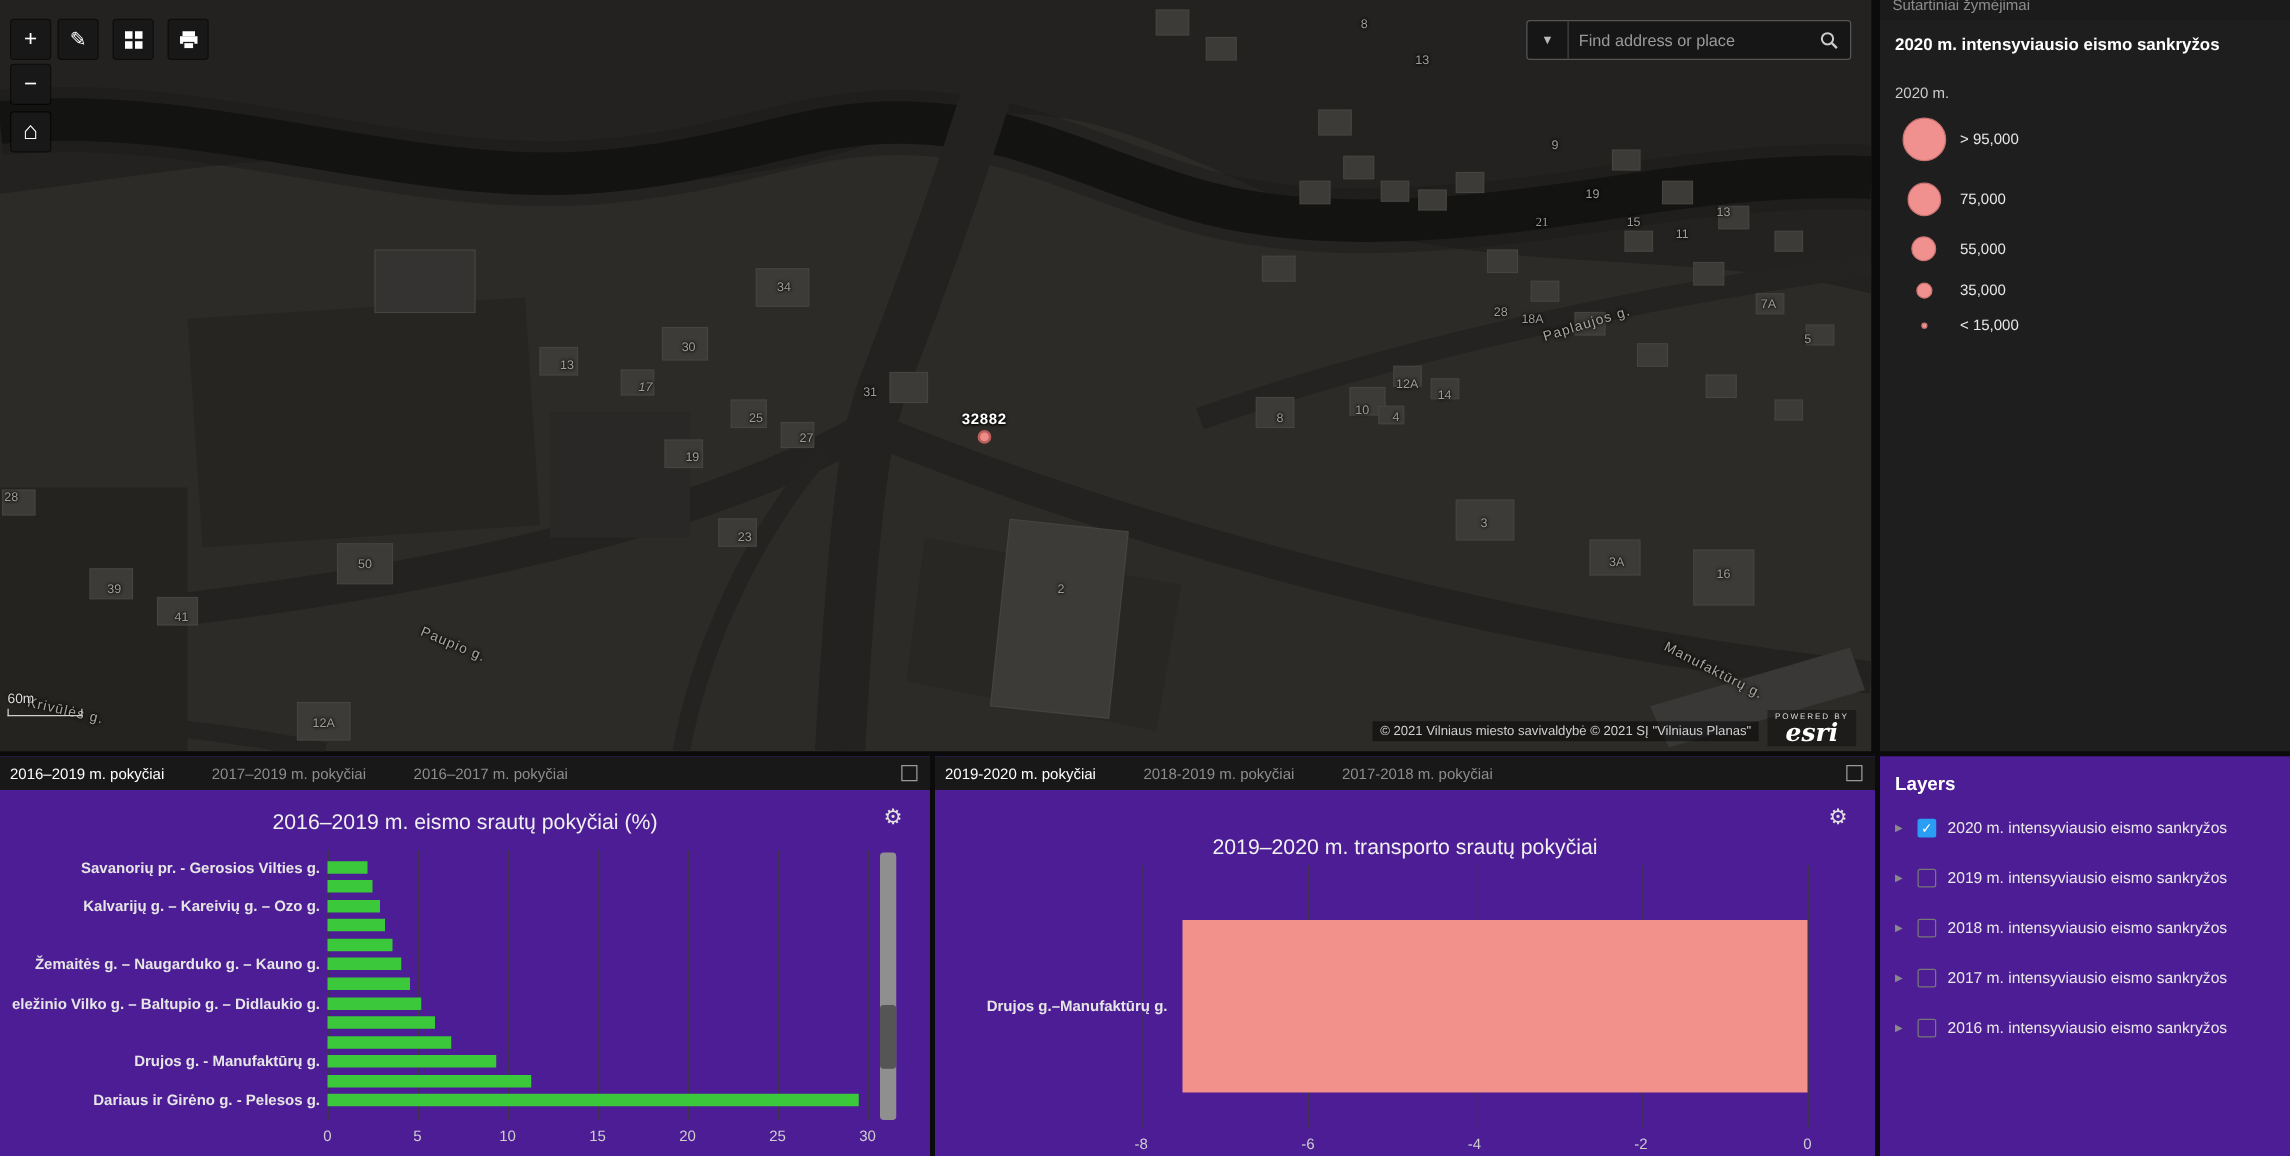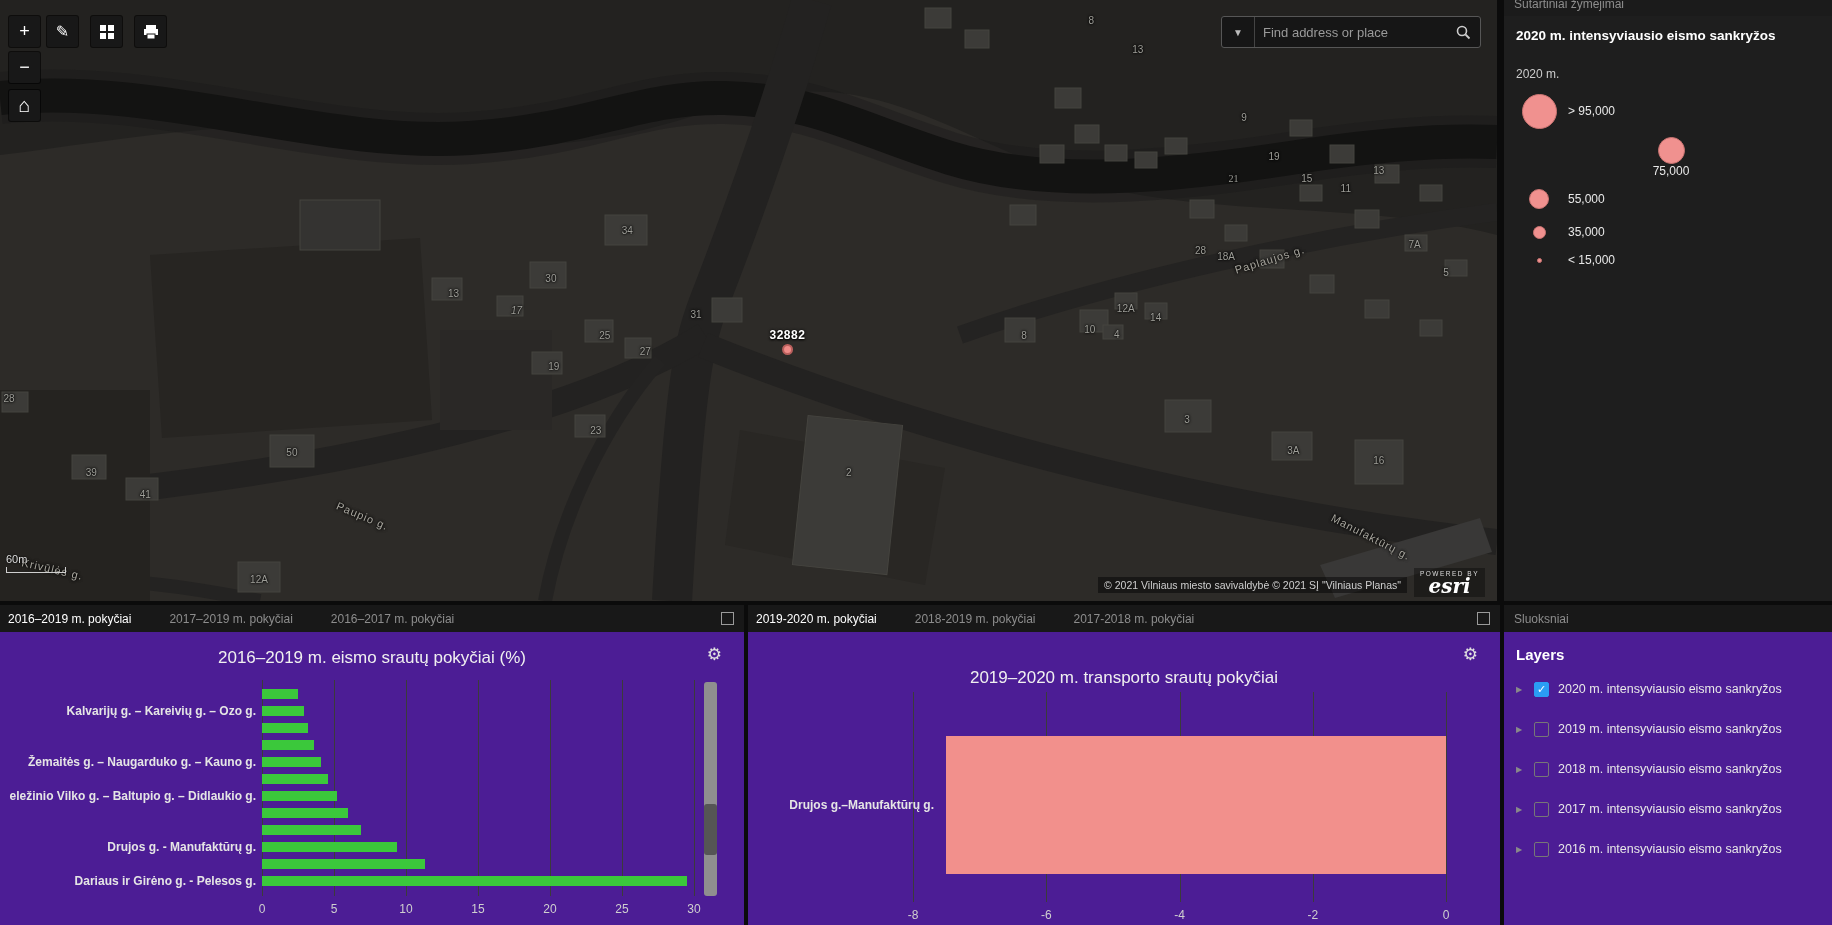--- a/index.html
+++ b/index.html
@@ -277,21 +277,21 @@
     </div>
     <div class="legend-title">2020 m. intensyviausio eismo sankryžos</div>
     <div class="legend-year">2020 m.</div>
     <div id="legend-items">
         <div class="lg-row" style="height: 52px;">
           <div class="lg-circle-cell">
             <div class="lg-circle" style="height: 35px; width: 35px; background: rgb(240, 145, 143);"></div>
           </div>
           <div class="lg-label">&gt; 95,000</div>
         </div>
-        <div class="lg-row" style="height: 44px; flex-direction: column;">
+        <div class="lg-row" style="height: 44px;">
           <div class="lg-circle-cell">
             <div class="lg-circle" style="height: 27px; width: 27px; background: rgb(240, 145, 143);"></div>
           </div>
           <div class="lg-label">75,000</div>
         </div>
         <div class="lg-row" style="height: 36px;">
           <div class="lg-circle-cell">
             <div class="lg-circle" style="height: 20px; width: 20px; background: rgb(240, 145, 143);"></div>
           </div>
           <div class="lg-label">55,000</div>
@@ -328,20 +328,28 @@
           <div class="vline" style="left: 16.6667%;"></div>
           <div class="vline" style="left: 33.3333%;"></div>
           <div class="vline" style="left: 50%;"></div>
           <div class="vline" style="left: 66.6667%;"></div>
           <div class="vline" style="left: 83.3333%;"></div>
           <div class="vline" style="left: 100%;"></div>
         </div>
       <div class="c1-rows" id="c1-rows">
           <div class="c1-row">
             <div class="c1-lab">
+              <span>Savanorių pr. - Gerosios Vilties g.</span>
+            </div>
+            <div class="c1-track">
+              <div class="c1-bar" style="width: 7.33333%; background: rgb(59, 200, 59);"></div>
+            </div>
+          </div>
+          <div class="c1-row">
+            <div class="c1-lab">
               <span></span>
             </div>
             <div class="c1-track">
               <div class="c1-bar" style="width: 8.33333%; background: rgb(59, 200, 59);"></div>
             </div>
           </div>
           <div class="c1-row">
             <div class="c1-lab">
               <span>Kalvarijų g. – Kareivių g. – Ozo g.</span>
             </div>
@@ -472,23 +480,20 @@
           <div class="tick" style="left: 0%;">-8</div>
           <div class="tick" style="left: 25%;">-6</div>
           <div class="tick" style="left: 50%;">-4</div>
           <div class="tick" style="left: 75%;">-2</div>
           <div class="tick" style="left: 100%;">0</div>
         </div>
     </div>
   </section>
 
   <aside class="panel layers-panel">
-    <div class="layers-header">
-      <span>Sluoksniai</span>
-    </div>
     <div class="layers-title">Layers</div>
     <div id="layers-list">
         <div class="layer-row">
           <div class="layer-arrow">▶</div>
           <div class="layer-cb checked" style="background: rgb(42, 157, 244);">✓</div>
           <div class="layer-label">2020 m. intensyviausio eismo sankryžos</div>
         </div>
         <div class="layer-row">
           <div class="layer-arrow">▶</div>
           <div class="layer-cb"></div>

